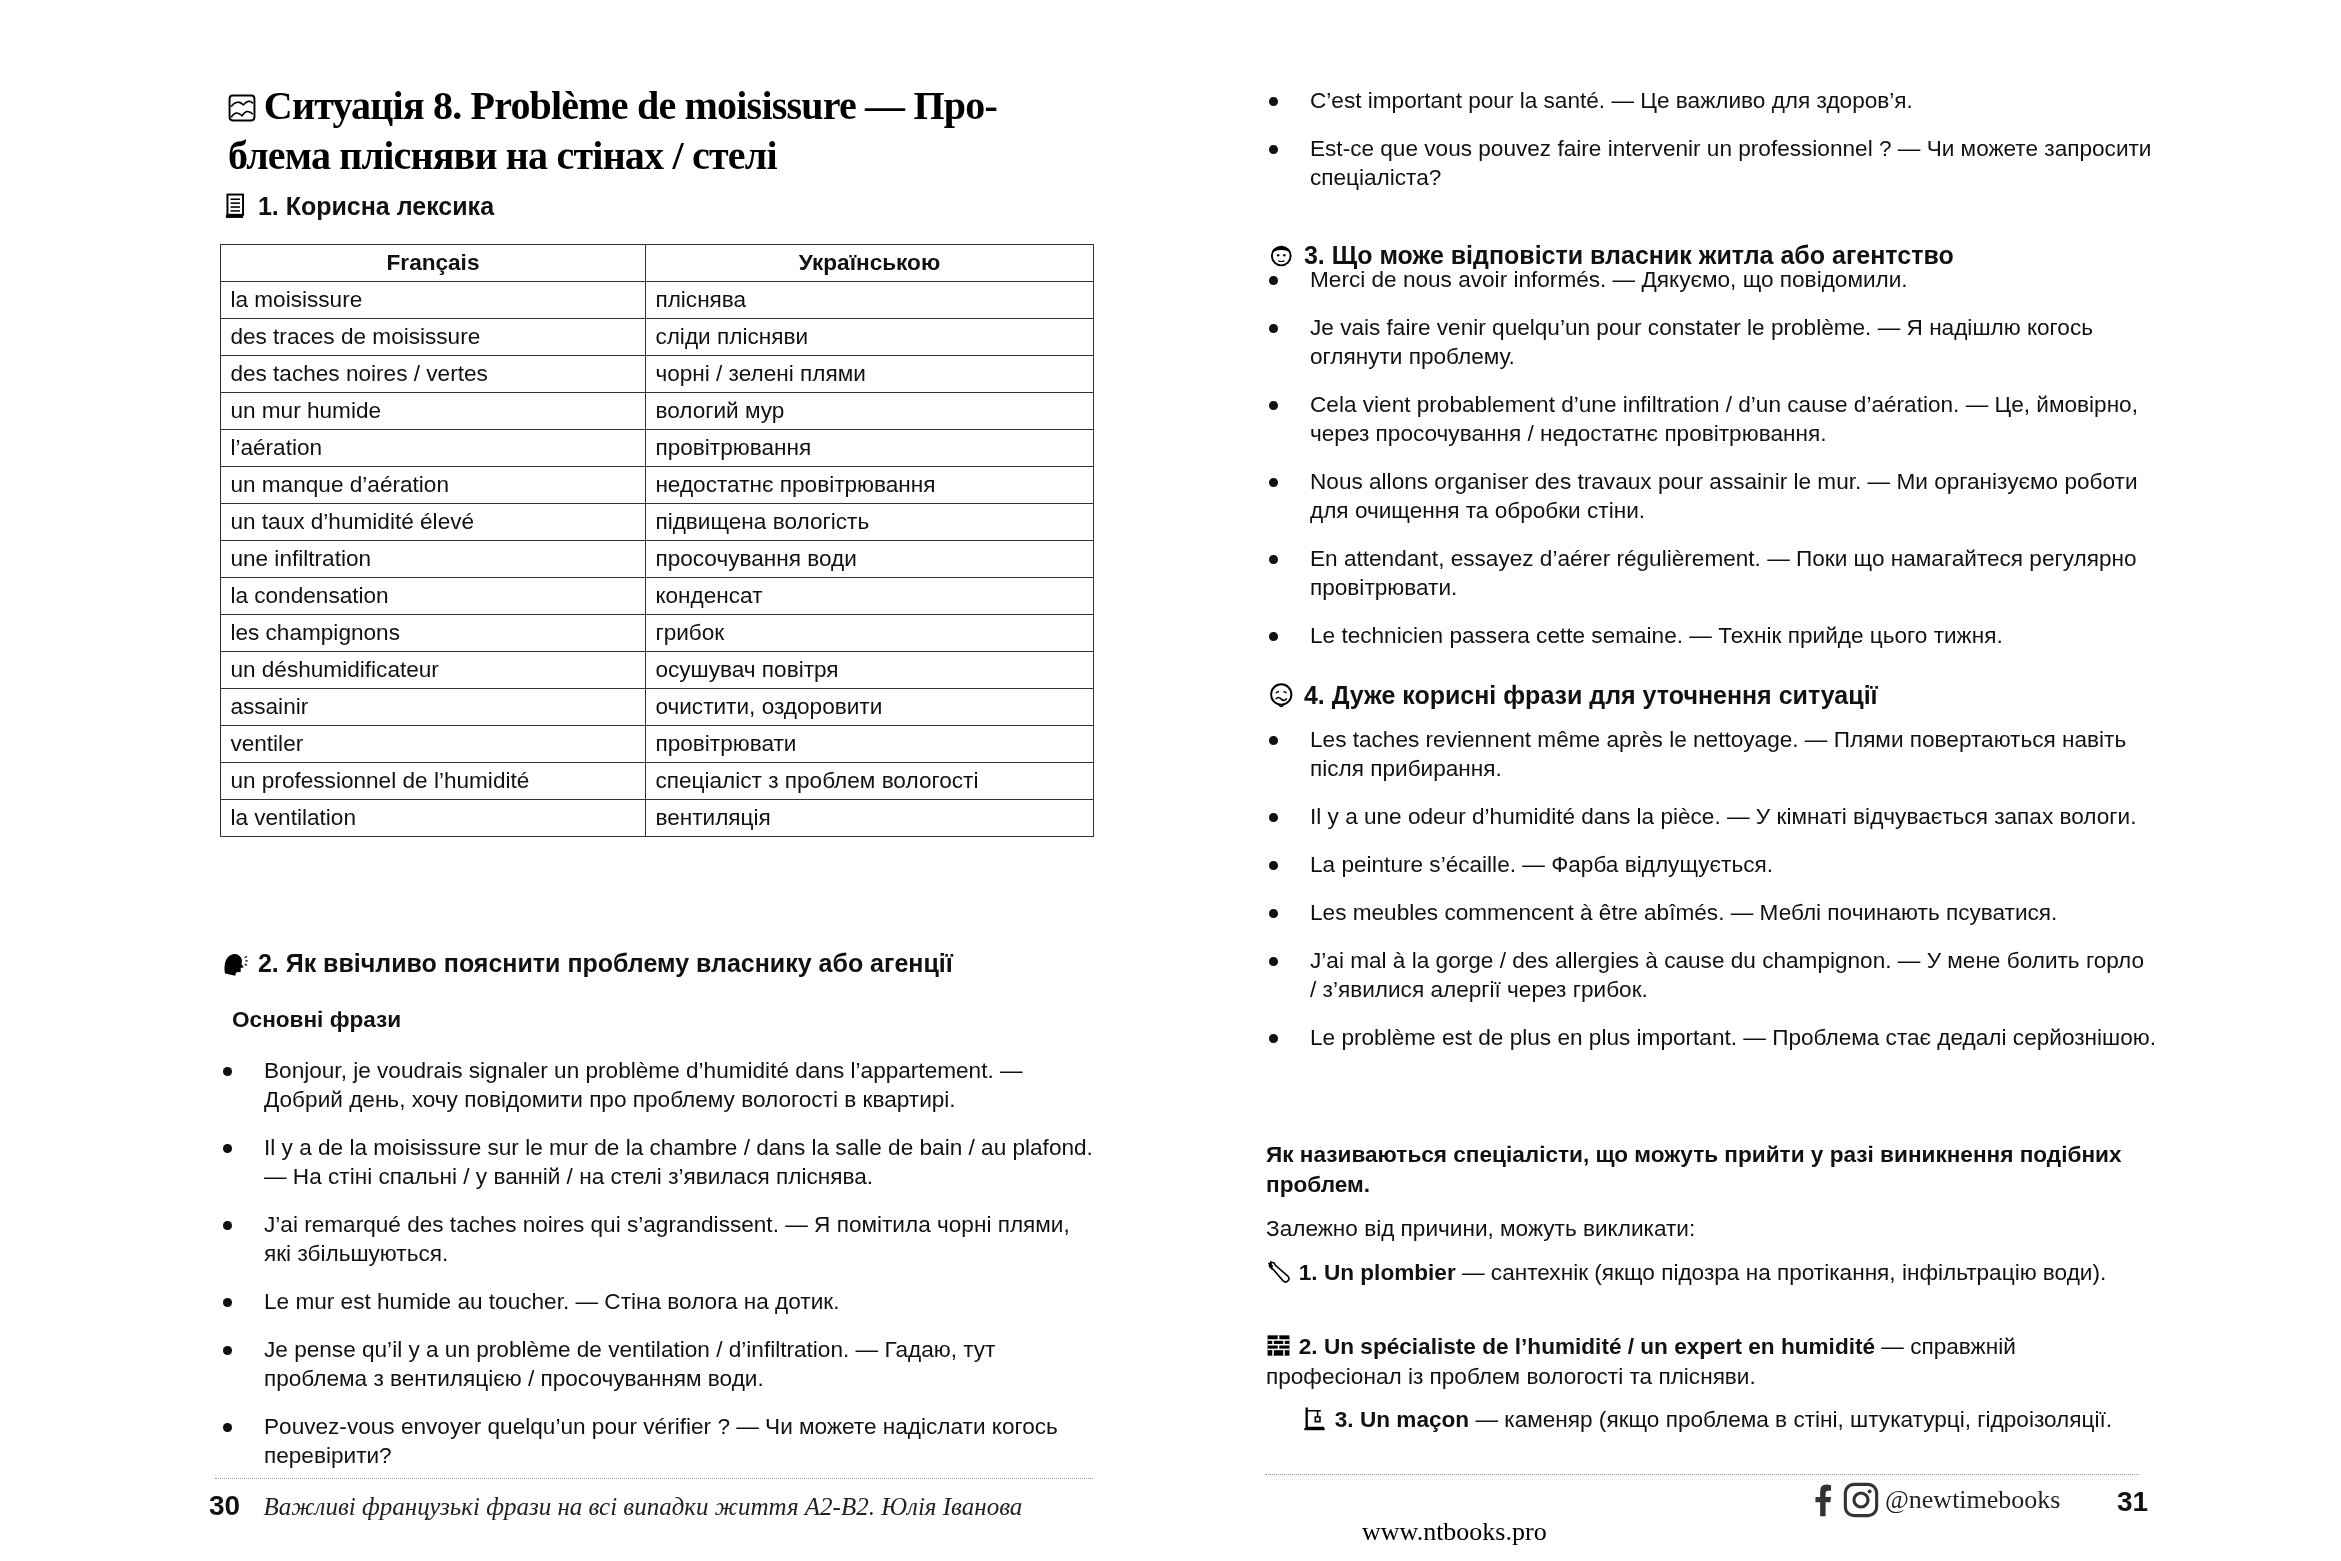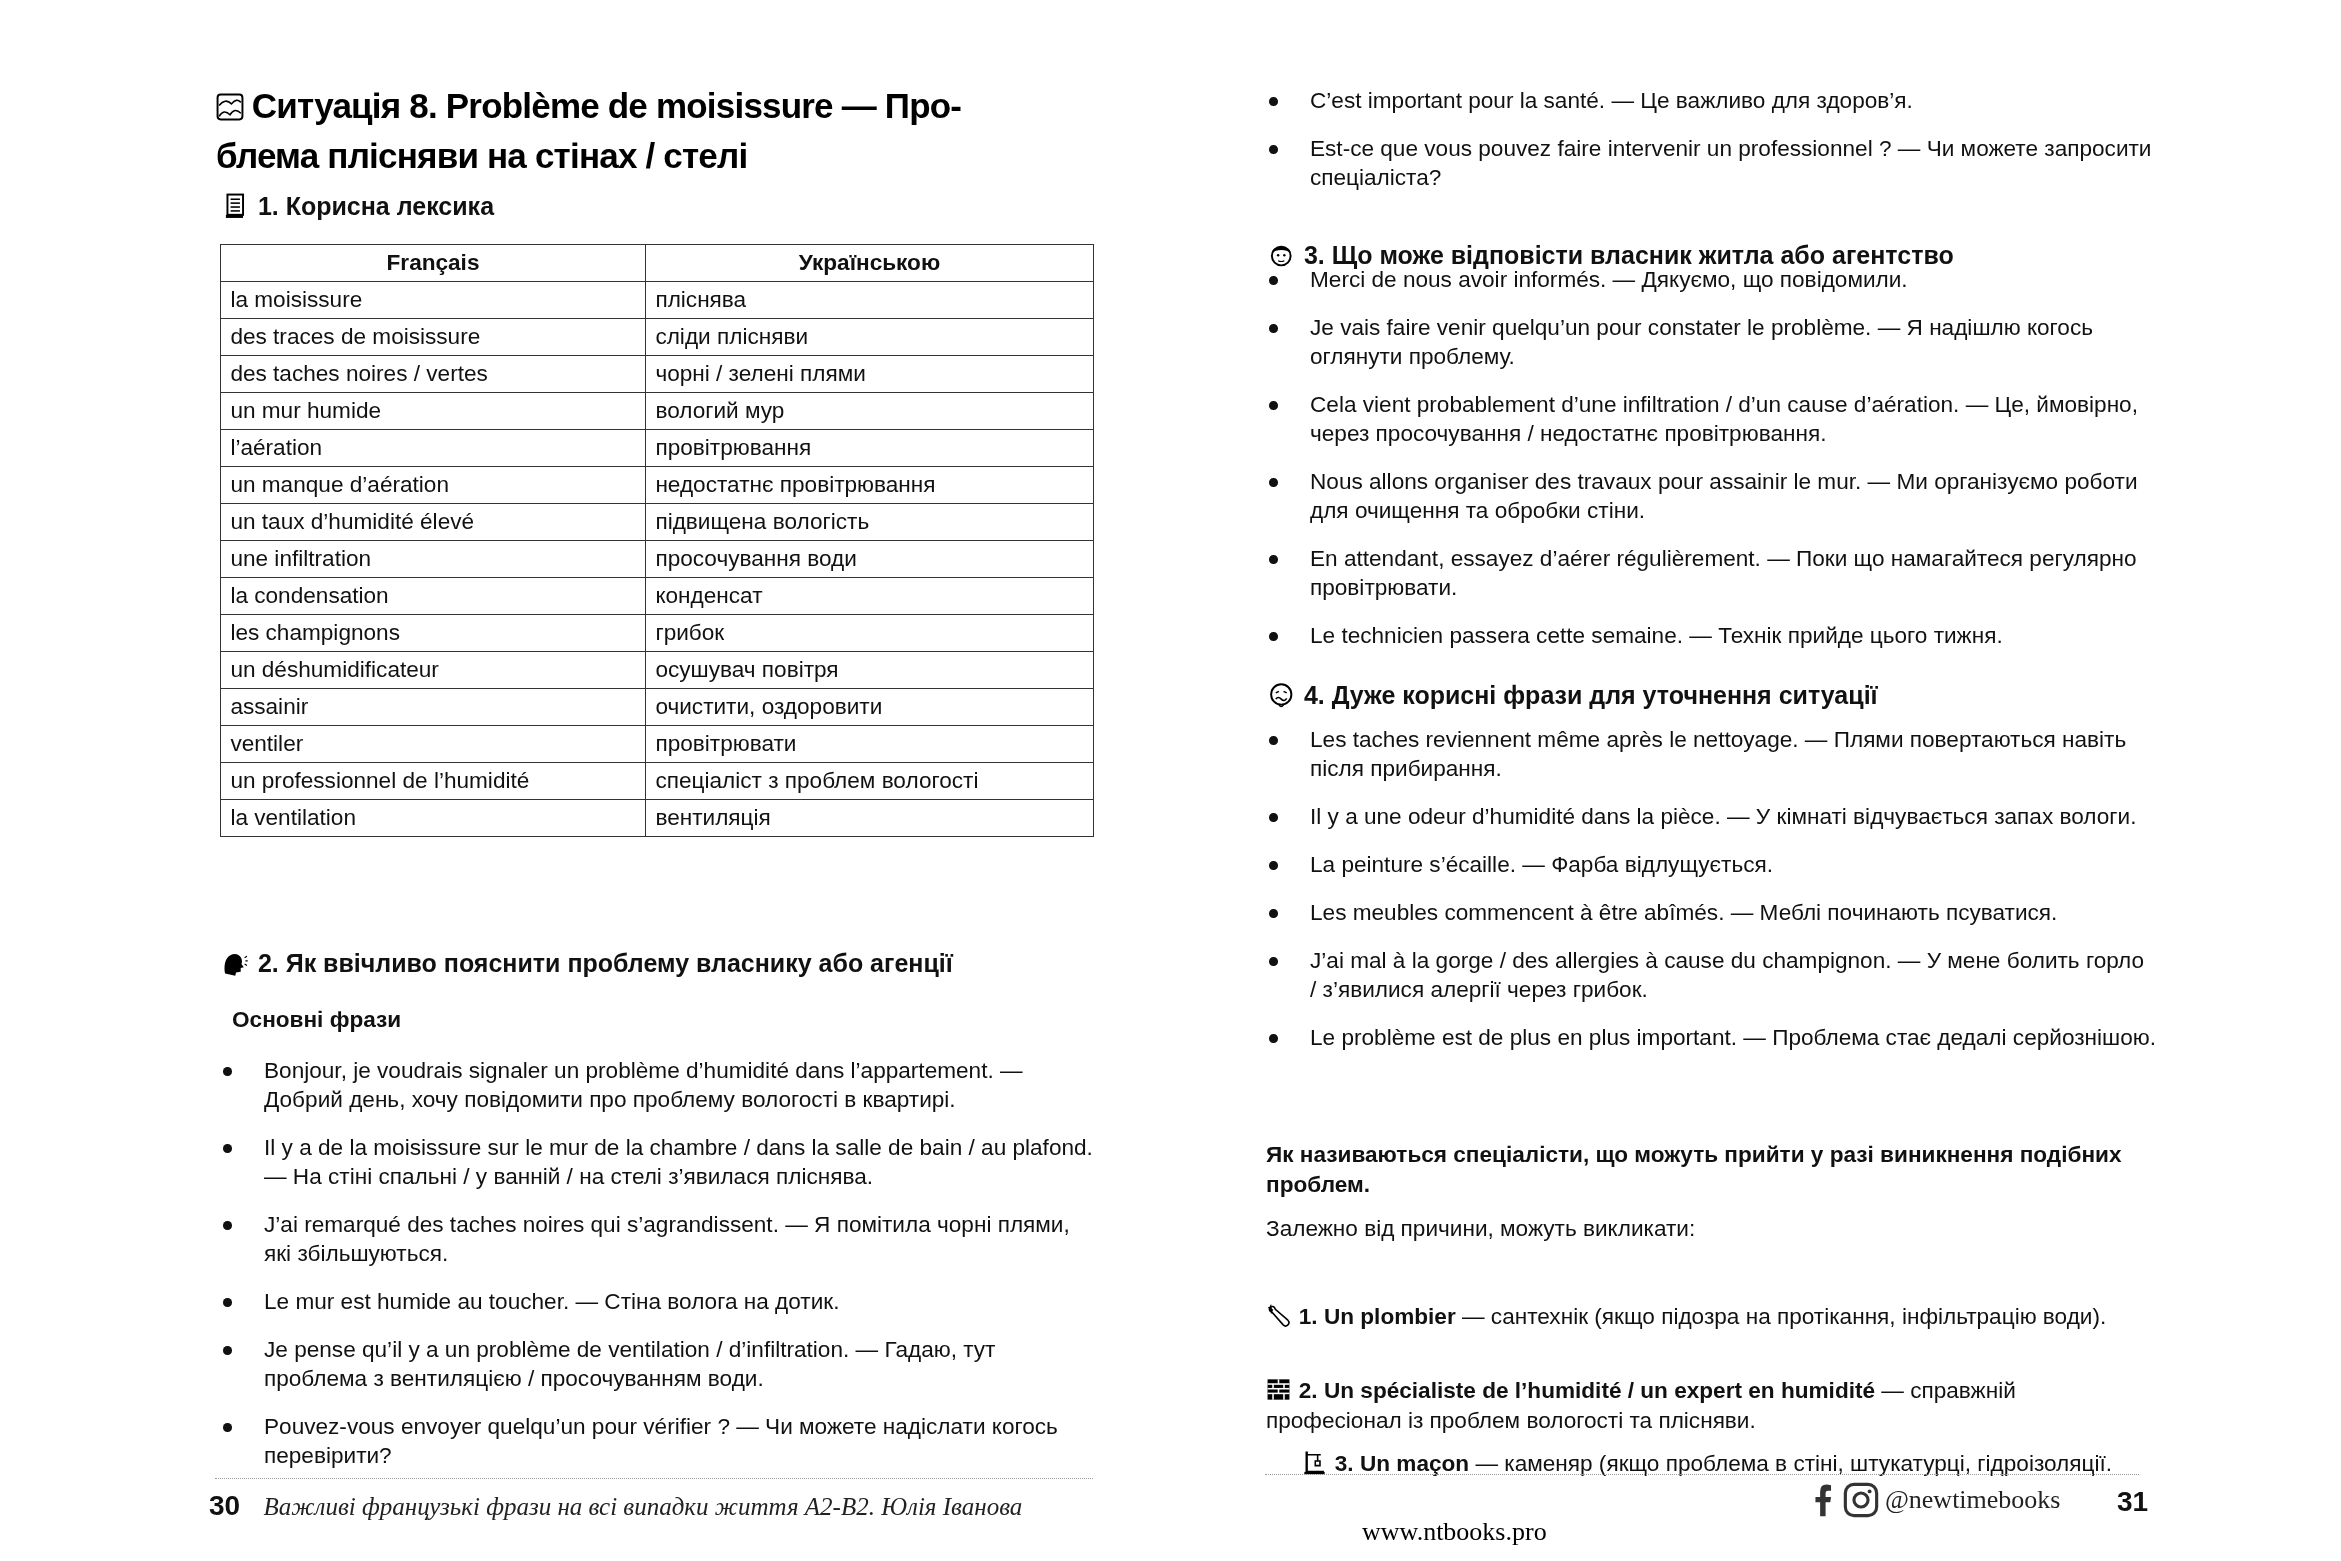--- a/index.html
+++ b/index.html
@@ -6,22 +6,22 @@
   body {
     width: 2342px; height: 1561px; background: #ffffff; position: relative; overflow: hidden;
     font-family: "Liberation Sans", sans-serif; color: #111;
   }
   .page { position: absolute; top: 0; height: 1561px; }
   .page-left { left: 0; width: 1171px; }
   .page-right { left: 1171px; width: 1171px; }
 
   
   .title {
-    position: absolute; left: 216px; top: 81px; width: 906px;
-    font-family: Liberation Sans, sans-serif; font-weight: bold; font-size: 35px; line-height: 50px;
+    position: absolute; left: 228px; top: 81px; width: 906px;
+    font-family: Liberation Serif, serif; font-weight: bold; font-size: 40px; line-height: 50px;
     letter-spacing: -0.8px; color: #000;
   }
   .title .ico { display: inline-block; width: 28px; height: 28px; vertical-align: -3.1px; margin-right: 7.8px; }
   .h2 {
     position: absolute; font-family: "Liberation Sans", sans-serif; font-weight: bold; font-size: 25px; color: #111;
     display: flex; align-items: center; gap: 9.4px; white-space: nowrap;
   }
   .h2 .ico { width: 26.5px; height: 26.5px; display: inline-block; flex: none; }
 
   table.vocab {
@@ -44,21 +44,21 @@
 
   .rule { position: absolute; height: 0; border-top: 1.6px dotted #999; }
   .footer-left { position: absolute; left: 209px; top: 1490px; display: flex; align-items: baseline; gap: 23.4px; }
   .pnum { font-family: "Liberation Sans", sans-serif; font-weight: bold; font-size: 28px; color: #111; }
   .book { font-family: "Liberation Serif", serif; font-style: italic; font-size: 25px; color: #222; }
   .site { position: absolute; left: 1362px; top: 1480px; font-family: "Liberation Serif", serif; font-size: 26px; color: #000000; margin-top: 37px; }
   .social { position: absolute; left: 1810px; top: 1482px; display: flex; align-items: center; gap: 6.2px; }
   .social .handle { font-family: "Liberation Serif", serif; font-size: 26px; color: #222; }
   .pnum-r { position: absolute; left: 2117px; top: 1486px; }
 
-  .spec { position: absolute; left: 1266px; width: 882px; font-size: 22.6px; line-height: 30px; margin-top: 44px; }
+  .spec { position: absolute; left: 1266px; width: 882px; font-size: 22.6px; line-height: 30px; }
   .spec b { font-weight: bold; }
   .spec .ico { display: inline-block; width: 25px; height: 25px; vertical-align: -3.9px; margin-right: 7.8px; }
   .plain { position: absolute; font-size: 22.6px; line-height: 30px; }
 </style>
 </head>
 <body>
 
 <div class="page page-left">
 
   <div class="title">

